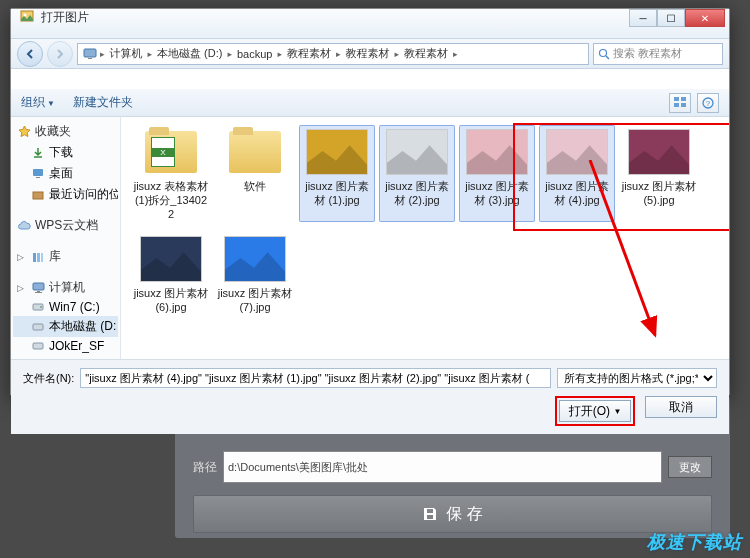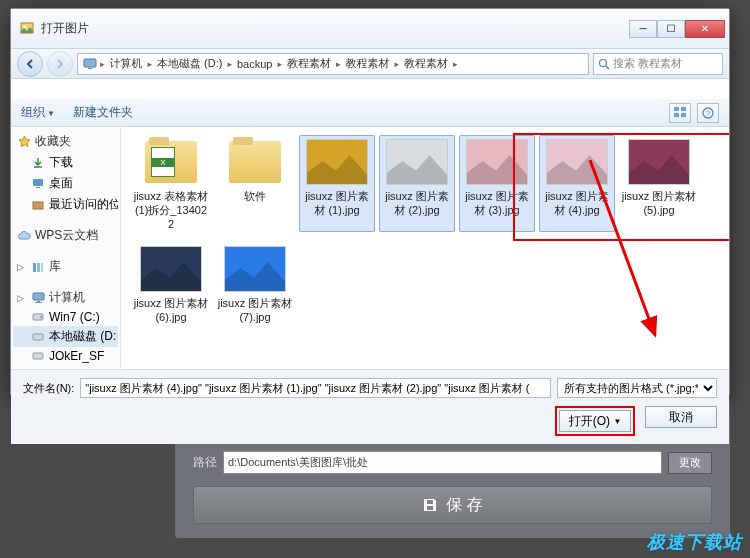--- a/index.html
+++ b/index.html
@@ -1,18 +1,18 @@
 <!DOCTYPE html>
 <html><head>
   <meta charset="utf-8">
   <style>
     * { margin: 0; padding: 0; box-sizing: border-box; font-family: "Microsoft YaHei", Tahoma, sans-serif; }
     body { width: 750px; height: 558px; background: #4a4a4a; overflow: hidden; position: relative; }
     .dialog { position: absolute; top: 8px; left: 10px; width: 720px; height: 388px; background: #fff; border: 1px solid #888; box-shadow: 0 4px 20px rgba(0,0,0,0.5); border-radius: 2px; }
-    .title-bar { height: 40px; background: linear-gradient(#fafcfe, #e8f0f8); border-bottom: 1px solid #c5d5e5; display: flex; align-items: center; padding: 0 4px; }
+    .title-bar { height: 30px; background: linear-gradient(#fafcfe, #e8f0f8); border-bottom: 1px solid #c5d5e5; display: flex; align-items: flex-start; padding: 0 4px; }
     .title-bar .icon { width: 16px; height: 16px; margin: 0 6px 0 4px; display: flex; align-items: center; justify-content: center; }
     .title-bar .title-text { font-size: 12px; color: #333; }
     .win-controls { margin-left: auto; display: flex; gap: 0; }
     .win-btn { width: 28px; height: 18px; display: flex; align-items: center; justify-content: center; border: 1px solid #aebfd0; background: linear-gradient(#f3f8fc, #dce8f3); font-size: 10px; cursor: pointer; }
     .win-btn.close { background: linear-gradient(#f08080, #d04545); color: #fff; border-color: #c04545; width: 40px; }
     .nav-bar { height: 30px; background: linear-gradient(#f4f8fc, #e4edf6); display: flex; align-items: center; border-bottom: 1px solid #c5d5e5; padding: 0 6px; gap:4px; }
     .nav-arrow { width: 26px; height: 26px; border-radius: 50%; background: linear-gradient(#e9f2fb, #cfe0f1); border: 1px solid #a8c3de; display: flex; align-items: center; justify-content: center; font-size: 13px; color: #2a5a8a; cursor: pointer; }
     .breadcrumb { flex: 1; height: 22px; background: #fff; border: 1px solid #aabfd4; display: flex; align-items: center; font-size: 11px; color: #333; padding: 0 2px; }
     .bc-item { padding: 0 5px; cursor: pointer; }
     .bc-sep { color: #666; font-size: 9px; }
@@ -44,21 +44,21 @@
     .filter-sel { width: 160px; height: 20px; border: 1px solid #aabfd4; background:#fff; font-size: 11px; padding: 0 2px; }
     .btn-row { display: flex; justify-content: flex-end; gap: 10px; }
     .dlg-btn { min-width: 72px; height: 22px; border: 1px solid #8fa8c0; background: linear-gradient(#fcfdfe, #e6edf4); font-size: 12px; cursor: pointer; display:flex; align-items:center; justify-content:center; }
     .open-annot { border: 2px solid #e80000; padding: 2px; display:inline-flex; }
     .back-panel { position: absolute; bottom: 20px; left: 175px; width: 555px; height: 142px; background: #6f7278; border-radius: 3px; padding: 14px 18px; font-size: 12px; color: #ddd; }
     .back-panel .row1 { display: flex; align-items: center; gap: 40px; margin-bottom: 24px; padding-left:6px; }
     .radio { display: flex; align-items: center; gap: 4px; }
     .radio .rdot { width: 11px; height: 11px; border-radius: 50%; border: 1px solid #aaa; background: #fff; display:flex; align-items:center; justify-content:center; }
     .radio .rdot .inner { width:5px; height:5px; border-radius:50%; background:#3a7ac8; }
     .back-panel .row2 { display: flex; align-items: center; gap: 6px; margin-bottom: 12px; }
-    .path-input { flex:1; height: 23px; background:#fdfdfd; border:1px solid #888; padding:0 4px; font-size:11px; color:#444; }
+    .path-input { flex:1; height: 32px; background:#fdfdfd; border:1px solid #888; padding:0 4px; font-size:11px; color:#444; }
     .change-btn { width: 44px; height: 22px; background:#8a8d92; border:1px solid #555; color:#fff; font-size:11px; cursor:pointer; }
     .save-btn { width: 100%; height: 38px; background: linear-gradient(#8b8e93, #75797e); border:1px solid #63666b; color:#fff; font-size: 16px; display:flex; align-items:center; justify-content:center; gap:8px; cursor:pointer; border-radius:2px; }
     .watermark { position: absolute; bottom: 4px; right: 8px; font-size: 18px; font-weight: bold; color: #3ac8f8; font-style: italic; text-shadow: 0 0 3px rgba(0,50,100,0.5); letter-spacing:1px; }
     .arrow-annot { position:absolute; top:160px; left:470px; width:200px; height:190px; pointer-events:none; z-index:20; }
   </style>
 </head>
 <body>
 
 <div class="back-panel">
   <div class="row1">

